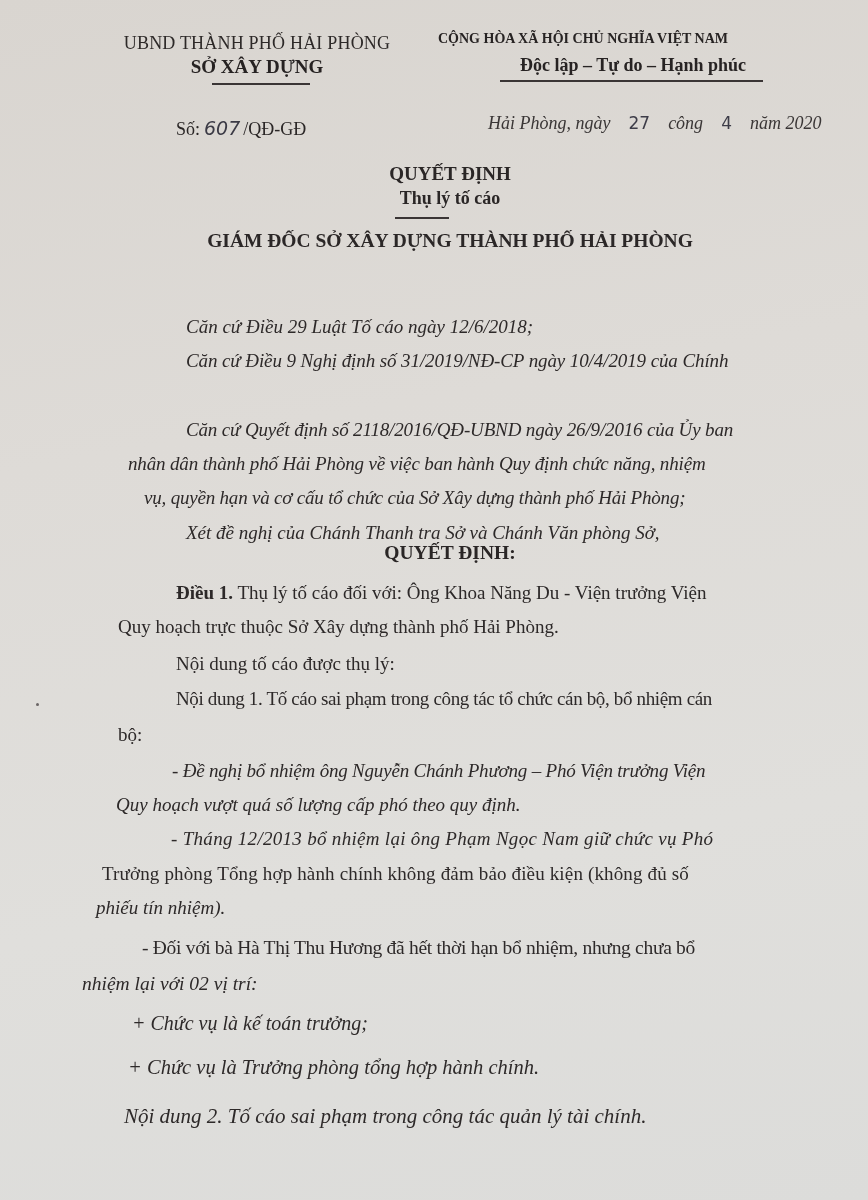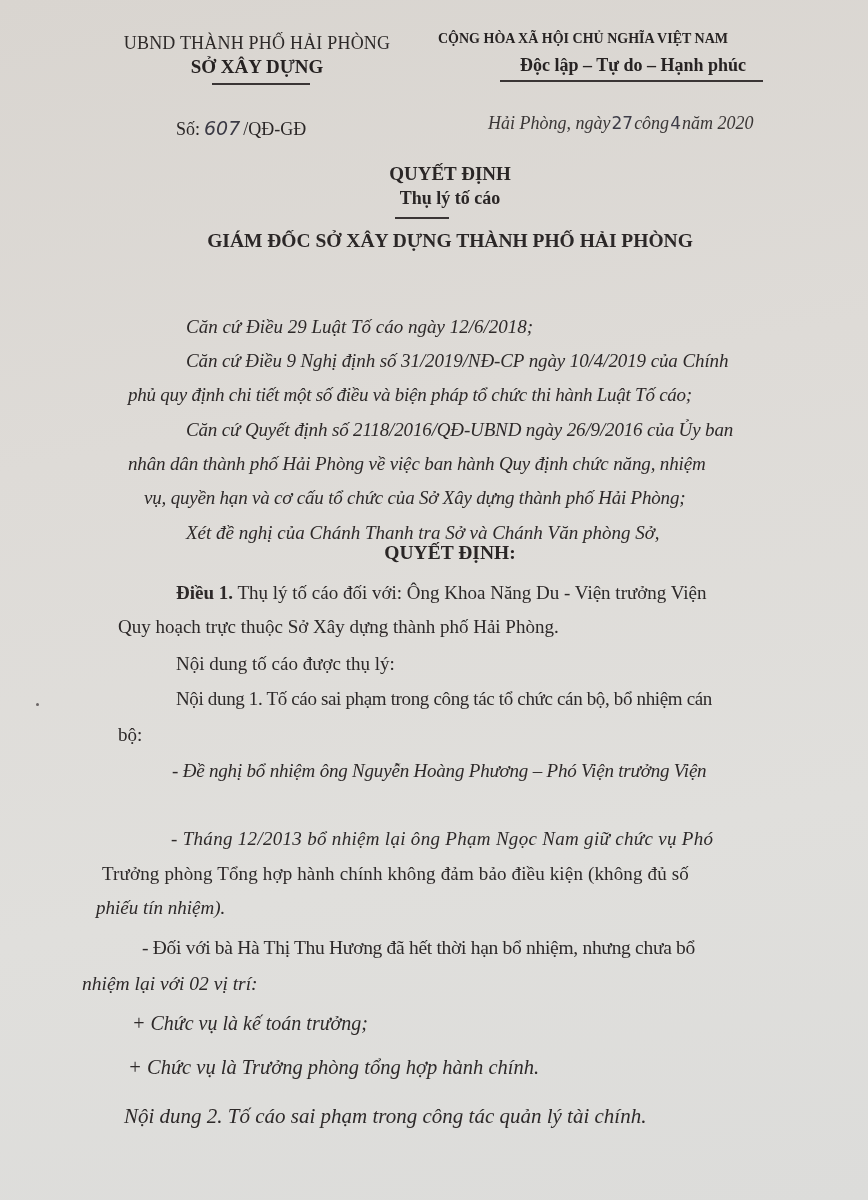--- a/index.html
+++ b/index.html
@@ -70,21 +70,21 @@
     .date {
       left: 488px; top: 113px;
       font-size: 18px; font-style: italic;
       color: #3a3636;
     }
     .date .hand {
       font-family: "DejaVu Sans", sans-serif;
       font-style: normal;
       font-size: 17px;
       color: #3d3c48;
-      margin: 0 1px;
+      margin: 0 18px;
     }
 
     
     .title {
       left: 0; top: 163px; width: 900px; text-align: center;
       font-size: 19px; font-weight: bold;
     }
     .subtitle {
       left: 0; top: 188px; width: 900px; text-align: center;
       font-size: 18px; font-weight: bold;
@@ -135,41 +135,41 @@
     <span>Hải Phòng, ngày</span><span class="hand">27</span><span>công</span><span class="hand">4</span><span>năm 2020</span>
   </div>
 
   <div class="abs title">QUYẾT ĐỊNH</div>
   <div class="abs subtitle">Thụ lý tố cáo</div>
   <div class="subtitle-underline"></div>
   <div class="abs authority">GIÁM ĐỐC SỞ XÂY DỰNG THÀNH PHỐ HẢI PHÒNG</div>
 
   <div class="abs line ital" style="left:186px; top:316px;">Căn cứ Điều 29 Luật Tố cáo ngày 12/6/2018;</div>
   <div class="abs line ital" style="left:186px; top:350px; letter-spacing:-0.1px;">Căn cứ Điều 9 Nghị định số 31/2019/NĐ-CP ngày 10/4/2019 của Chính</div>
-  <div class="abs line ital" style="left:128px; top:384px; letter-spacing:-0.25px;">phủ quy định chi tiết một số điều và biện pháp tổ chức thi hành Luật Tố cáo;</div>
   <div class="abs line ital" style="left:186px; top:419px; letter-spacing:-0.15px;">Căn cứ Quyết định số 2118/2016/QĐ-UBND ngày 26/9/2016 của Ủy ban</div>
   <div class="abs line ital" style="left:128px; top:453px; letter-spacing:-0.15px;">nhân dân thành phố Hải Phòng về việc ban hành Quy định chức năng, nhiệm</div>
   <div class="abs line ital" style="left:128px; top:487px; letter-spacing:-0.2px;margin-left:16px;">vụ, quyền hạn và cơ cấu tổ chức của Sở Xây dựng thành phố Hải Phòng;</div>
   <div class="abs line ital" style="left:186px; top:522px;">Xét đề nghị của Chánh Thanh tra Sở và Chánh Văn phòng Sở,</div>
 
   <div class="abs decision-heading">QUYẾT ĐỊNH:</div>
 
   <div class="abs line" style="left:176px; top:582px;">
     <span class="bold">Điều 1.</span><span> Thụ lý tố cáo đối với: Ông Khoa Năng Du - Viện trưởng Viện</span>
   </div>
   <div class="abs line" style="left:118px; top:616px;">Quy hoạch trực thuộc Sở Xây dựng thành phố Hải Phòng.</div>
   <div class="abs line" style="left:176px; top:653px;">Nội dung tố cáo được thụ lý:</div>
 
   <div class="faint-mark"></div>
   <div class="abs line" style="left:176px; top:688px; letter-spacing:-0.35px;">Nội dung 1. Tố cáo sai phạm trong công tác tổ chức cán bộ, bổ nhiệm cán</div>
   <div class="abs line" style="left:118px; top:724px;">bộ:</div>
 
   <div class="abs line" style="left:172px; top:760px; letter-spacing:-0.2px;">
-    <span class="ital">- Đề nghị bổ nhiệm ông Nguyễn Hoàng Phương – Phó Viện trưởng Viện</span>
+    <span class="ital">- Đề nghị bổ nhiệm ông Nguyễn Chánh Phương – Phó Viện trưởng Viện</span>
   </div>
+  <div class="abs line ital" style="left:116px; top:794px;">Quy hoạch vượt quá số lượng cấp phó theo quy định.</div>
 
   <div class="abs line ital" style="left:158px; top:828px; letter-spacing:0.3px;margin-left:13px;">- Tháng 12/2013 bổ nhiệm lại ông Phạm Ngọc Nam giữ chức vụ Phó</div>
   <div class="abs line" style="left:102px; top:863px; letter-spacing:0.15px;">Trưởng phòng Tổng hợp hành chính không đảm bảo điều kiện (không đủ số</div>
   <div class="abs line ital" style="left:96px; top:897px;">phiếu tín nhiệm).</div>
 
   <div class="abs line" style="left:142px; top:937px; font-size:19.5px; letter-spacing:-0.3px;">- Đối với bà Hà Thị Thu Hương đã hết thời hạn bổ nhiệm, nhưng chưa bổ</div>
   <div class="abs line ital" style="left:82px; top:973px; font-size:19.5px;">nhiệm lại với 02 vị trí:</div>
 
   <div class="abs line ital" style="left:132px; top:1012px; font-size:20px;">+ Chức vụ là kế toán trưởng;</div>
   <div class="abs line ital" style="left:128px; top:1056px; font-size:20.5px;">+ Chức vụ là Trưởng phòng tổng hợp hành chính.</div>

